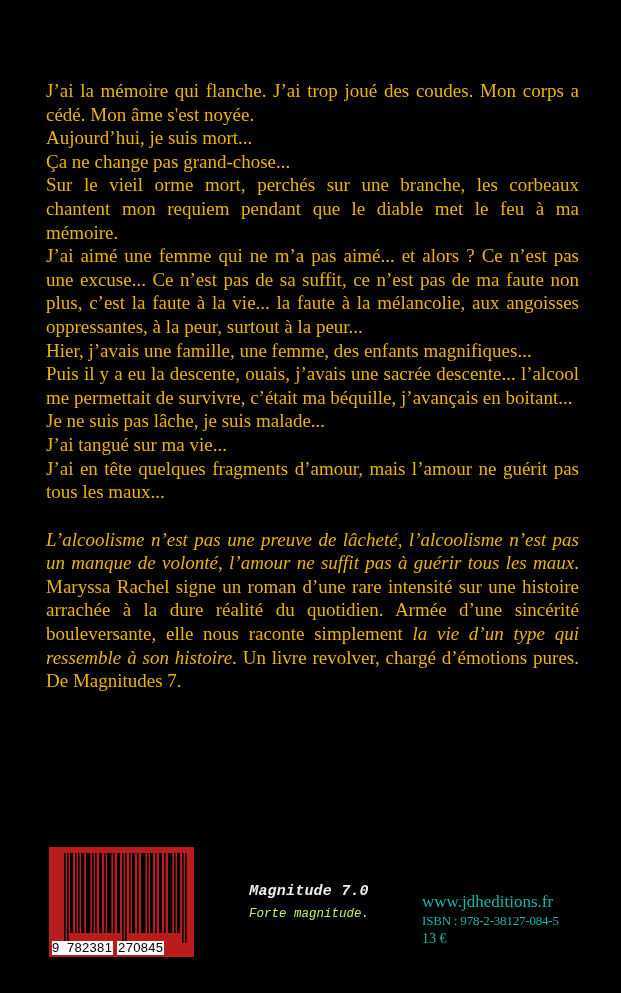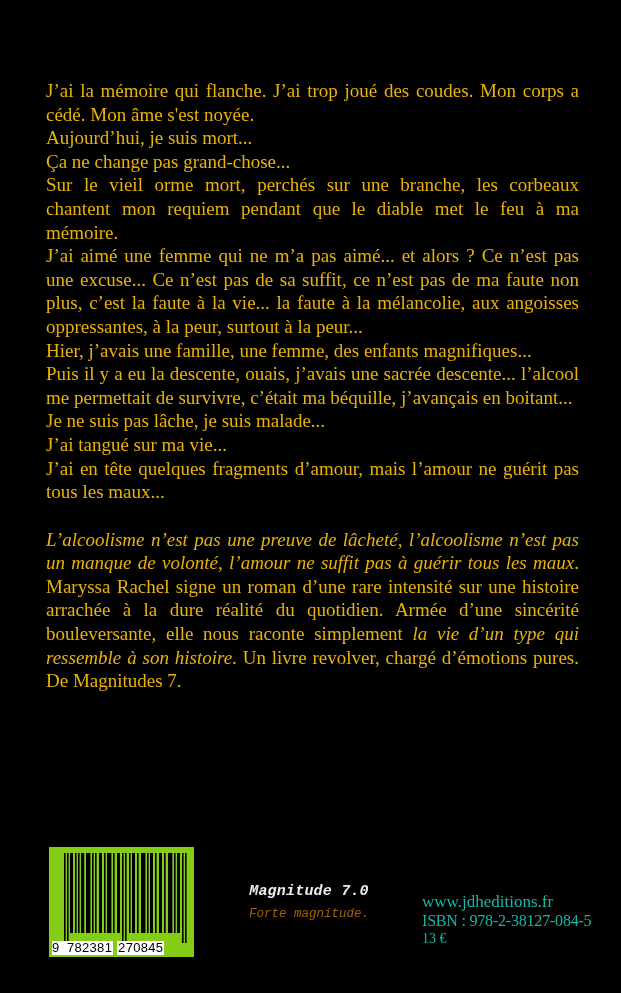--- a/index.html
+++ b/index.html
@@ -38,21 +38,21 @@
     }
     .blurb em {
       font-style: italic;
     }
     .barcode-box {
       position: absolute;
       left: 49px;
       top: 847px;
       width: 145px;
       height: 110px;
-      background: #84cc16;
+      background: #b91c1c;
     }
     .barcode-bars {
       position: absolute;
       left: 15px;
       top: 6px;
       width: 123px;
       height: 90px;
     }
     .barcode-bars svg {
       display: block;
@@ -93,35 +93,35 @@
       font-size: 15px;
       font-weight: bold;
       line-height: 22px;
       font-style: italic;
       letter-spacing: 0.2px;
     }
     .magnitude .sub {
       font-size: 12.5px;
       line-height: 23px;
       font-style: italic;
-      color: #a16207;
+      color: #bef264;
     }
     .publisher {
       position: absolute;
       left: 422px;
       top: 891px;
       font-family: "Liberation Serif", "DejaVu Serif", serif;
       color: #14b8a6;
     }
     .publisher .url {
       font-size: 17px;
       line-height: 21px;
     }
     .publisher .isbn {
-      font-size: 16px;
+      font-size: 13px;
       line-height: 18px;
       letter-spacing: -0.2px;
     }
     .publisher .price {
       font-size: 14px;
       line-height: 18px;
     }
   </style>
 </head>
 <body>

